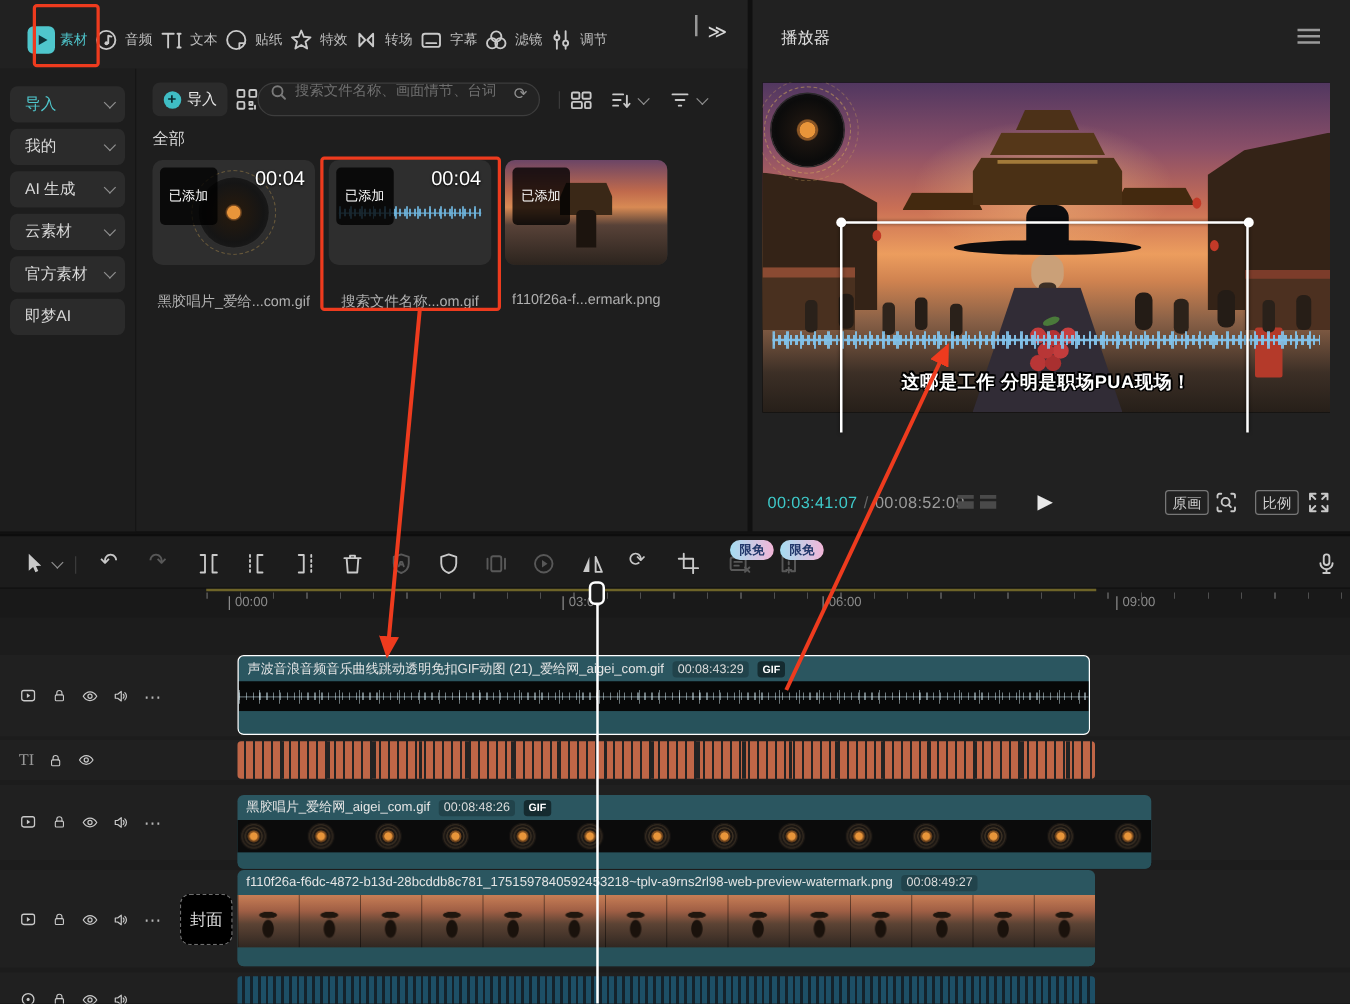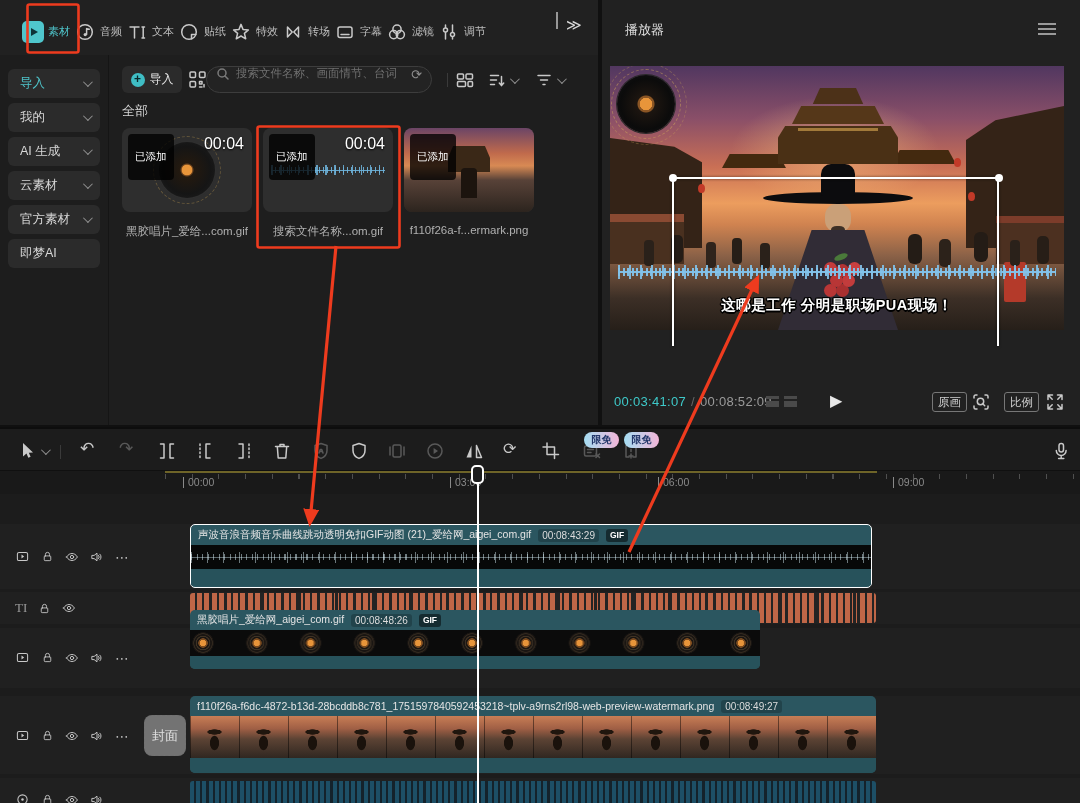--- a/index.html
+++ b/index.html
@@ -37,21 +37,21 @@
 .search input{flex:1;background:transparent;border:0;outline:0;font-size:11.5px;color:#bbb;font-family:inherit}
 .search input::placeholder{color:#6f6f6f}
 .hsep{width:1px;height:14px;background:#3a3a3a}
 .cat{left:122px;top:102px;font-size:13px;color:#d5d5d5}
 
 
 .card{top:128px;width:130px}
 .thumb{width:130px;height:84px;background:#2e2e2e;border-radius:8px;position:relative;overflow:hidden}
 .badge-added{position:absolute;top:6px;left:6px;background:rgba(0,0,0,.78);color:#fff;font-size:10.5px;padding:16px 7px;border-radius:4px}
 .dur{position:absolute;top:7px;right:8px;color:#fff;font-size:16px;text-shadow:0 1px 2px #000}
-.card .cap{margin-top:12px;text-align:center;font-size:11.5px;color:#b0b0b0;white-space:nowrap;overflow:hidden}
+.card .cap{margin-top:22px;text-align:center;font-size:11.5px;color:#b0b0b0;white-space:nowrap;overflow:hidden}
 .vinyl-sm{position:absolute;left:37px;top:14px;width:56px;height:56px;border-radius:50%;
   background:radial-gradient(circle,#e8953a 0 5px,#8a5524 5.5px,#23190f 7px,#151515 60%,#222 100%);
   box-shadow:0 0 0 1px #303030}
 .vinyl-sm::before{content:"";position:absolute;left:-6px;top:-6px;right:-6px;bottom:-6px;border-radius:50%;border:1px dashed rgba(200,160,80,.35)}
 .wave-sm{position:absolute;left:8px;right:8px;top:37px;height:10px;
   background-image:repeating-linear-gradient(90deg,rgba(110,180,220,.9) 0 1.5px,transparent 1.5px 4px),
   repeating-linear-gradient(90deg,rgba(110,180,220,.85) 0 1.5px,transparent 1.5px 9px),
   linear-gradient(rgba(110,180,220,.9),rgba(110,180,220,.9));
   background-size:100% 6px,100% 10px,100% 1px;background-position:center;background-repeat:repeat-x,repeat-x,no-repeat}
 .mini-scene{position:absolute;inset:0;background:linear-gradient(180deg,#6b4566 0%,#c06a4c 30%,#d88a54 45%,#584238 62%,#2c241e 100%)}
@@ -131,21 +131,21 @@
 .olive{position:absolute;left:165px;top:0;width:712px;height:2px;background:#6e6428}
 .ticks{position:absolute;left:165px;top:3px;width:912px;height:5px;
   background-image:repeating-linear-gradient(90deg,#4f4f4f 0 1px,transparent 1px 26.7px)}
 .rlab{position:absolute;top:6px;font-size:10.5px;color:#8a8a8a;border-left:1px solid #8a8a8a;padding-left:4px;line-height:11px}
 
 
 .rowband{position:absolute;left:0;width:1080px;background:#202020}
 .th{position:absolute;display:flex;align-items:center;gap:11px;left:15px}
 .dots3{font-size:14px;color:#b5b5b5;line-height:10px}
 .ti-lab{font-size:13px;color:#999;font-family:"Liberation Serif","DejaVu Serif",serif}
-.cover-btn{left:144px;top:286px;width:42px;height:41px;background:#737373;border:1px dashed #6f6f6f;border-radius:8px;
+.cover-btn{left:144px;top:286px;width:42px;height:41px;background:#000000;border:1px dashed #6f6f6f;border-radius:8px;
   display:flex;align-items:center;justify-content:center;font-size:13px;color:#e0e0e0}
 
 
 .clip{position:absolute;border-radius:5px;overflow:hidden;background:#2b5660}
 .clip .chead{height:20px;display:flex;align-items:center;gap:7px;padding:0 7px;font-size:10.5px;color:#e4e4e4;white-space:nowrap;overflow:hidden}
 .tc{background:rgba(0,0,0,.22);border-radius:3px;padding:1px 4px;font-size:10px;color:#dcdcdc}
 .gif-b{background:rgba(0,0,0,.5);border-radius:3px;padding:1.5px 4px;font-size:8.5px;font-weight:bold;color:#fff}
 .cfoot{background:#27525b}
 .wave1{background-color:#070808;
   background-image:repeating-linear-gradient(90deg,rgba(215,238,246,.5) 0 1px,transparent 1px 5.5px),
@@ -563,21 +563,21 @@
         <span>声波音浪音频音乐曲线跳动透明免扣GIF动图 (21)_爱给网_aigei_com.gif</span>
         <span class="tc">00:08:43:29</span>
         <span class="gif-b">GIF</span>
       </div>
       <div class="wave1" style="height:24px"></div>
       <div class="cfoot" style="height:17px"></div>
     </div>
 
     <div class="bars-orange" style="left:190px;top:164px;width:686px;height:30px"></div>
 
-    <div class="clip" style="left:190px;top:181px;width:570px;height:59px">
+    <div class="clip" style="left:190px;top:207px;width:731px;height:59px">
       <div class="chead">
         <span>黑胶唱片_爱给网_aigei_com.gif</span>
         <span class="tc">00:08:48:26</span>
         <span class="gif-b">GIF</span>
       </div>
       <div class="film-vinyl" style="height:26px"></div>
       <div class="cfoot" style="height:13px"></div>
     </div>
 
     <div class="clip" style="left:190px;top:267px;width:686px;height:77px">

